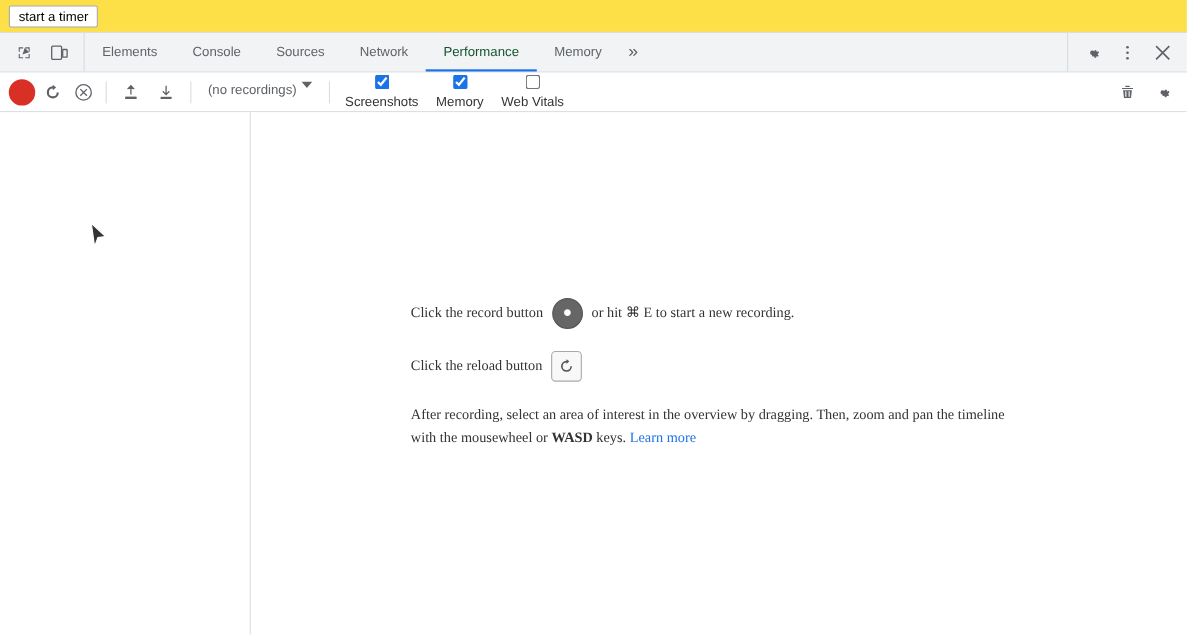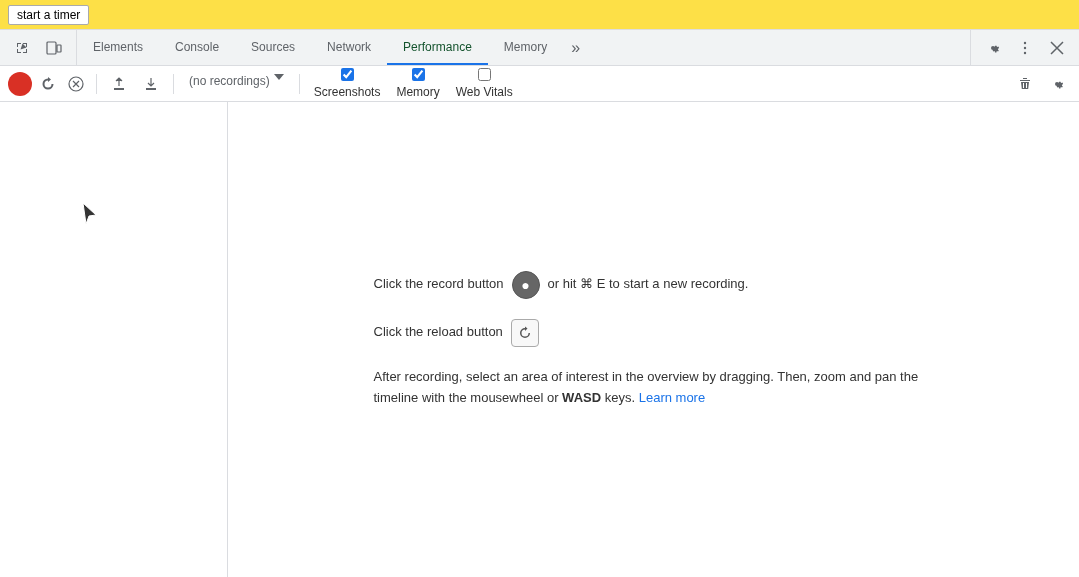--- a/index.html
+++ b/index.html
@@ -203,20 +203,21 @@
       background: #fff;
       border-right: 1px solid #dadce0;
       flex-shrink: 0;
     }
     .right-panel {
       flex: 1;
       display: flex;
       align-items: center;
       justify-content: center;
       background: #fff;
+      font-family: Liberation Serif, serif;
     }
     .instructions {
       display: flex;
       flex-direction: column;
       gap: 20px;
       max-width: 600px;
       padding: 20px;
     }
     .instruction-line {
       font-size: 13px;

